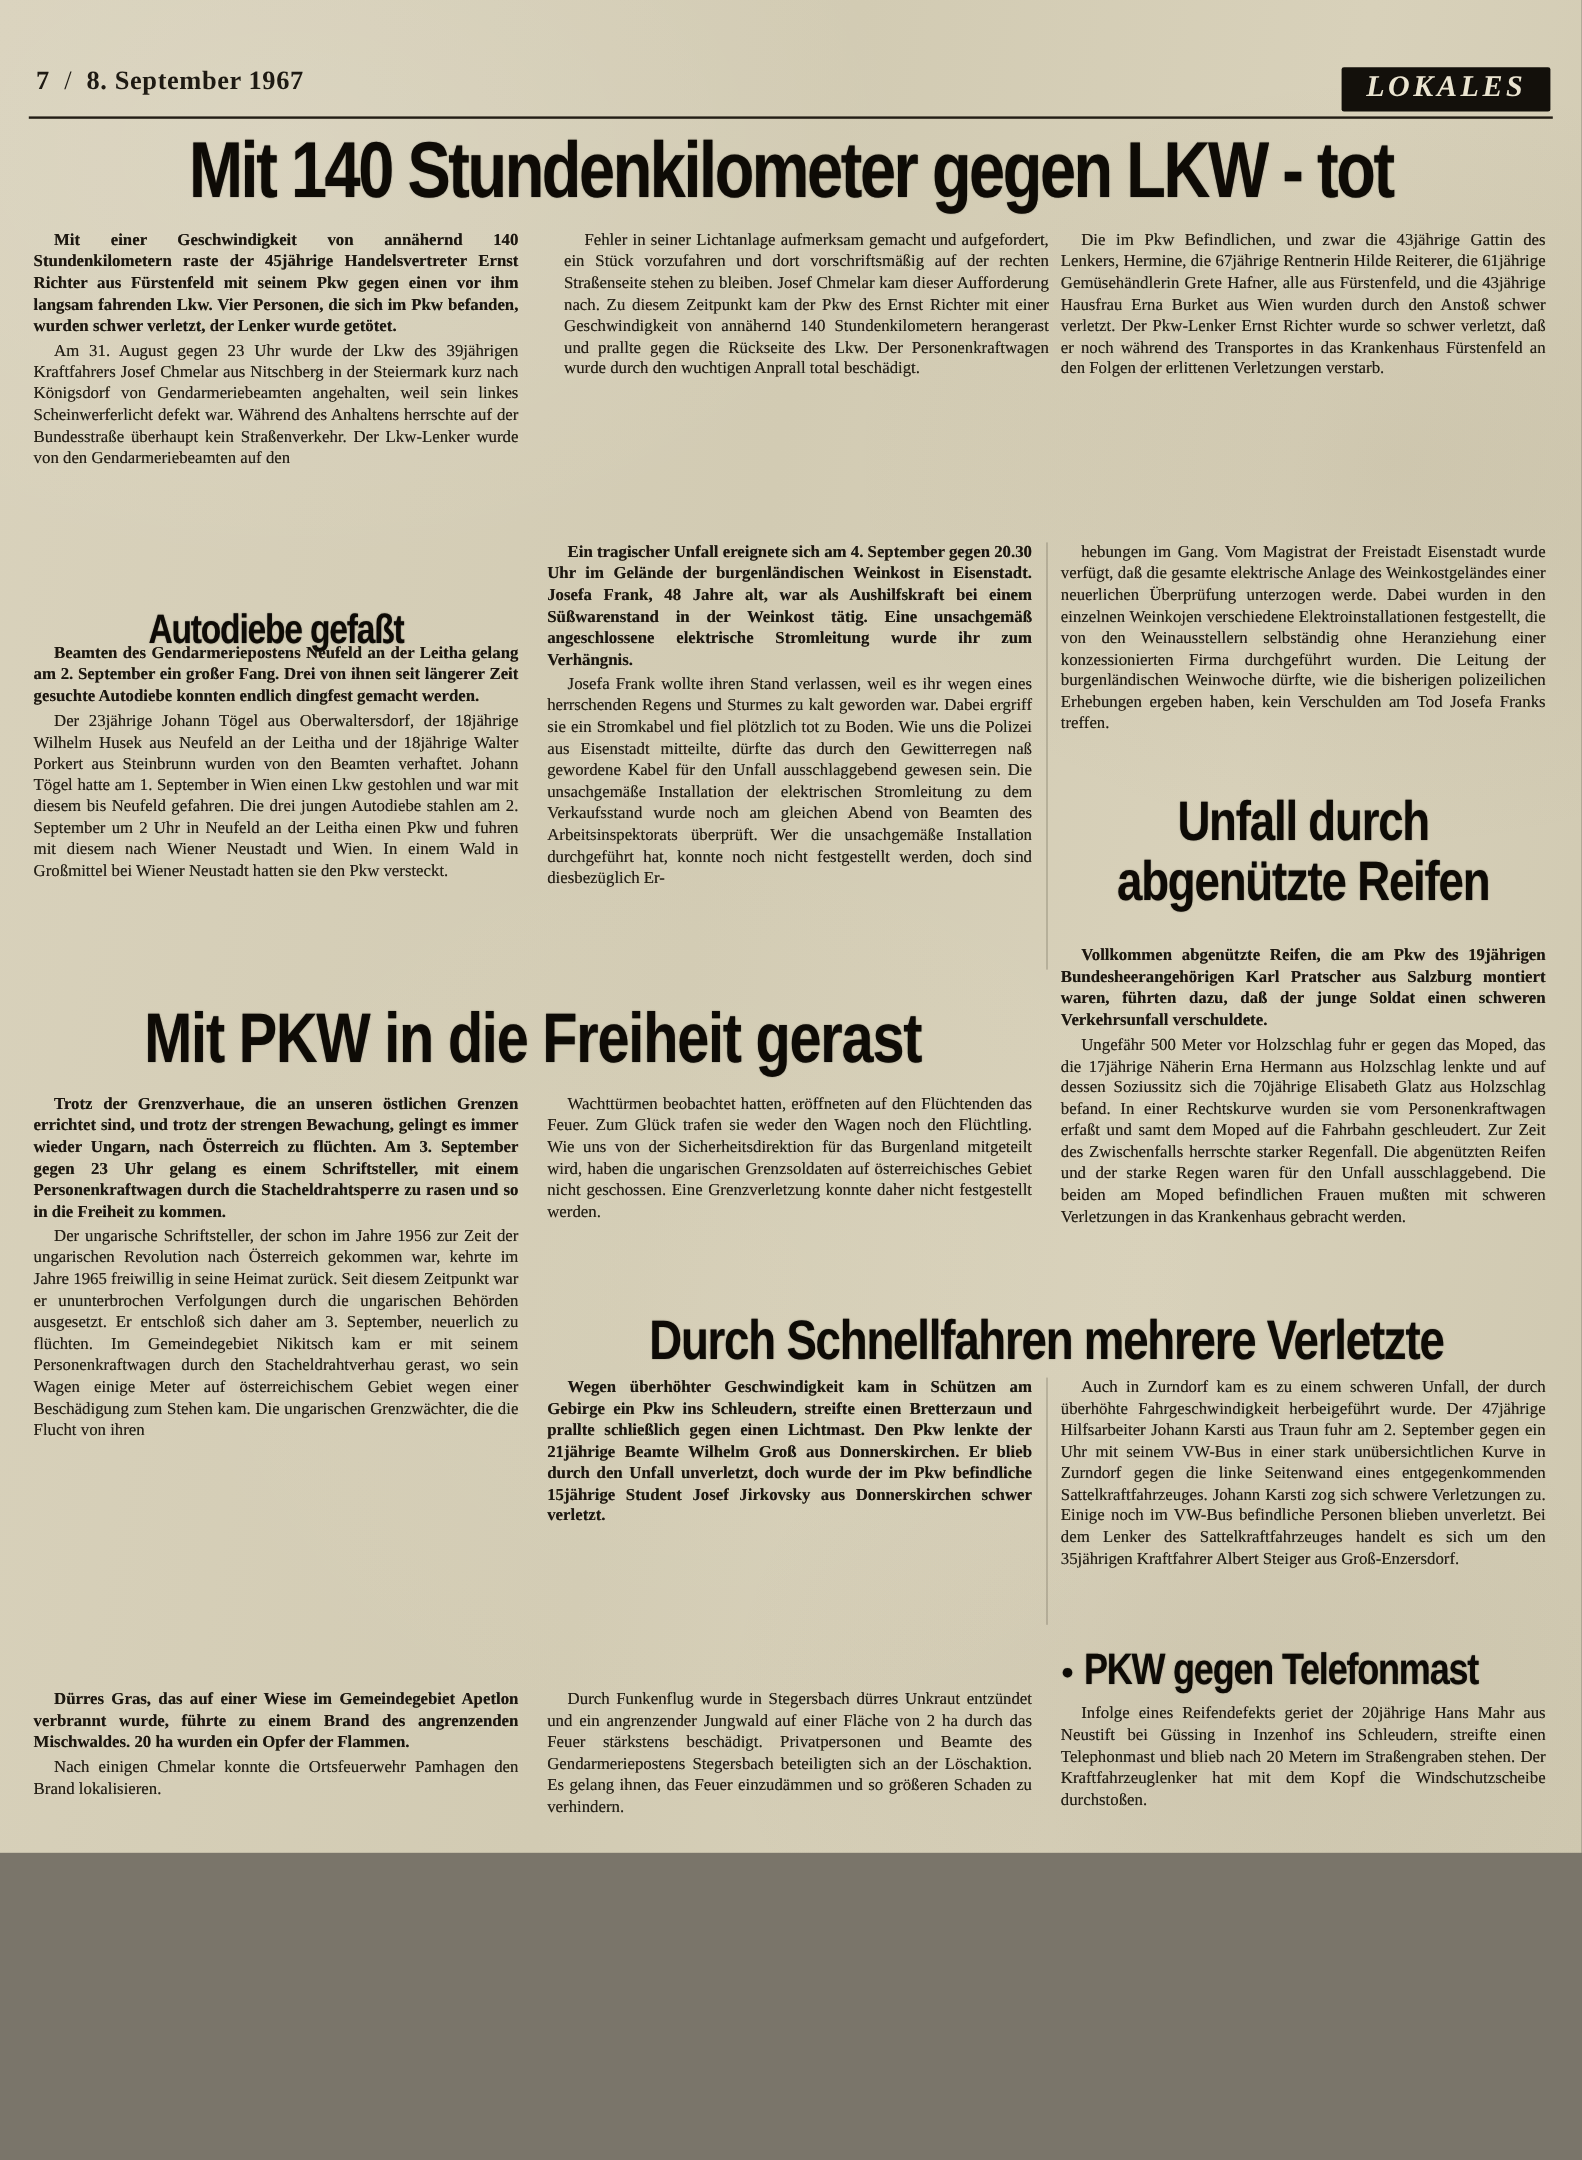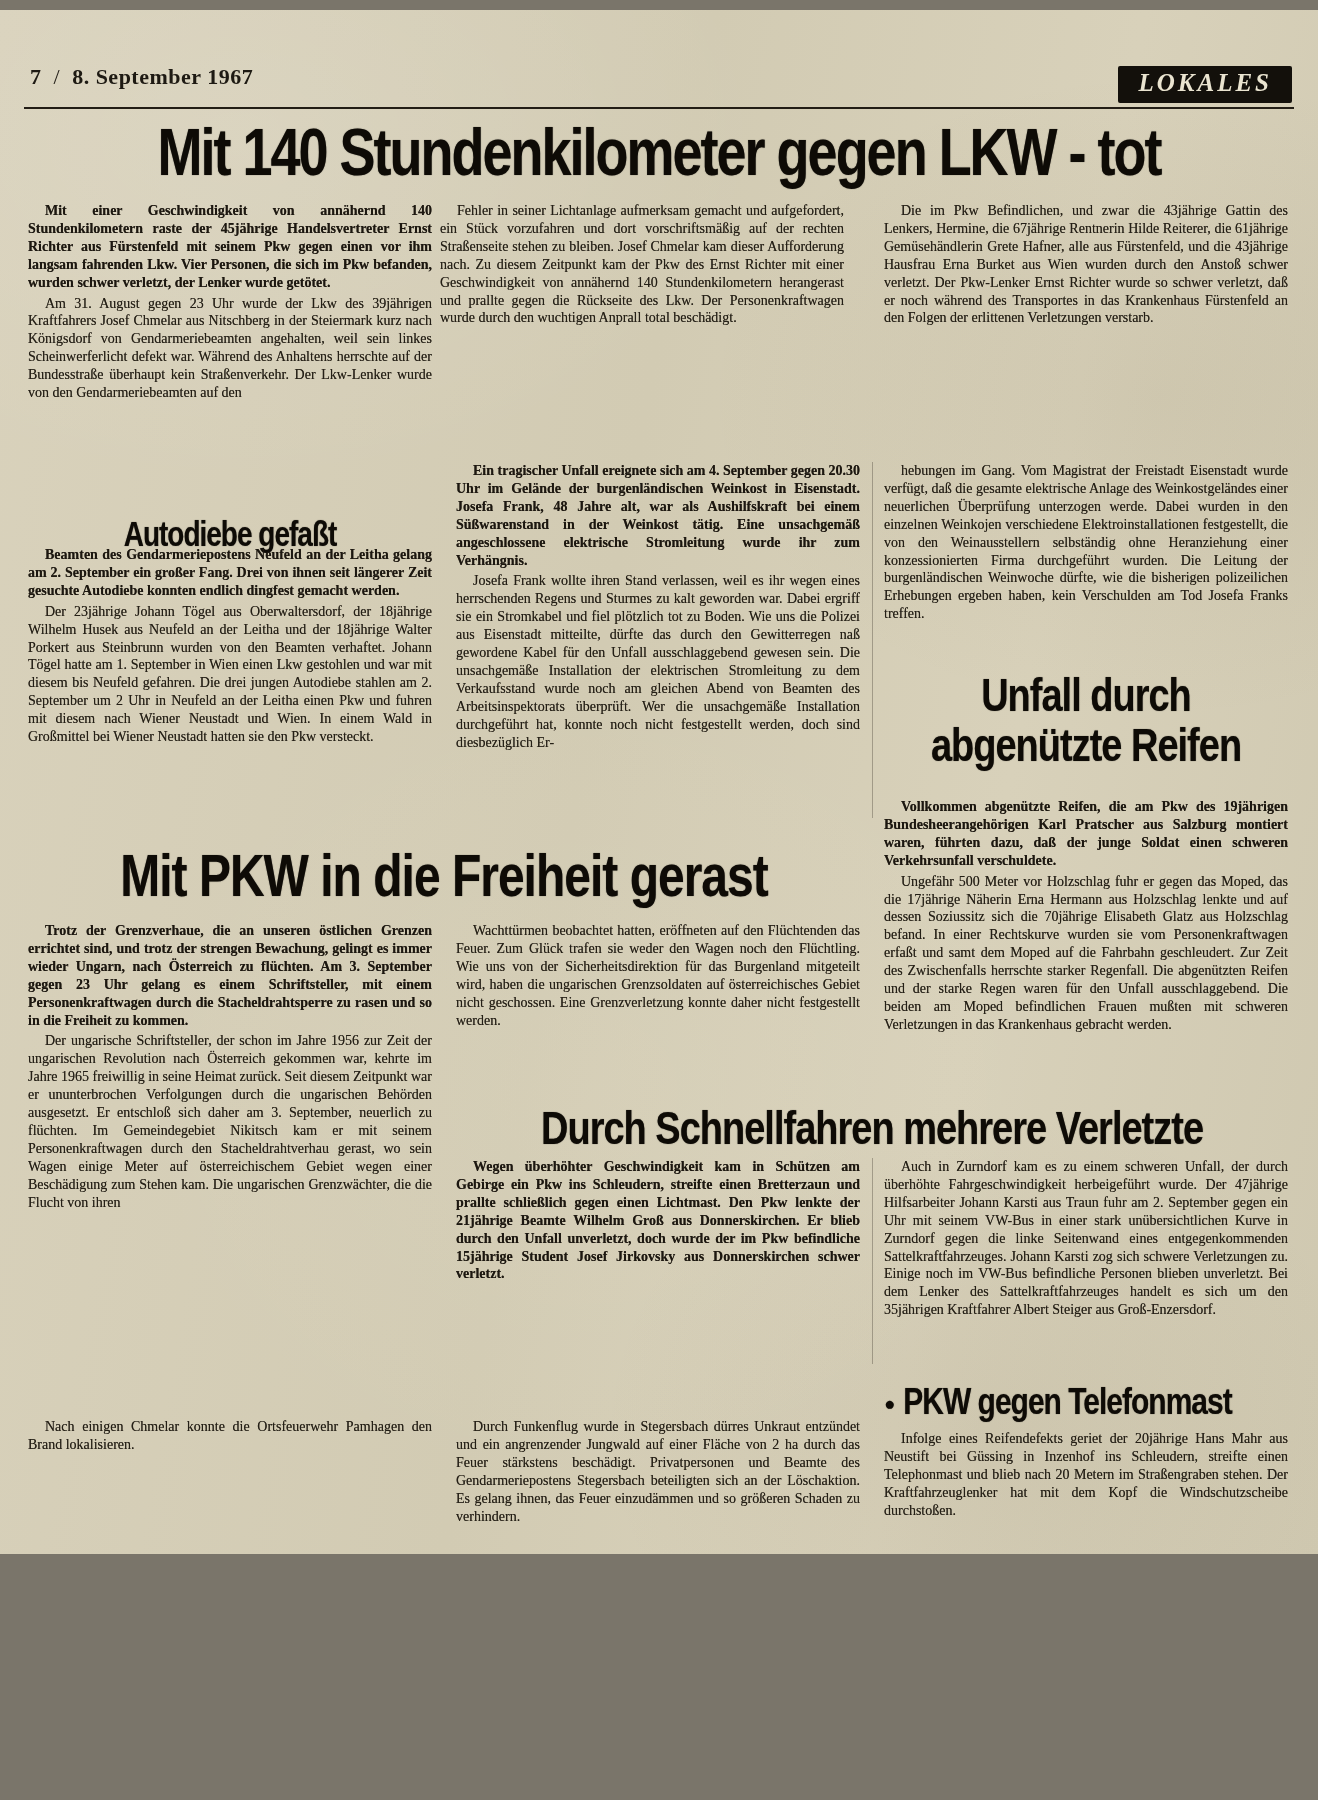--- a/index.html
+++ b/index.html
@@ -3,21 +3,21 @@
 <meta charset="utf-8">
 <style>
   * { box-sizing: border-box; }
   html, body { margin: 0; padding: 0; }
   body { background: #7a756a; font-family: "Liberation Serif", serif; }
 
   .page {
     position: relative;
     width: 1318px;
     height: 1544px;
-    margin: 10px auto;
+    margin: 0 auto;
     overflow: hidden;
     color: #241f16;
     background:
       radial-gradient(900px 600px at 18% 8%, rgba(255,255,255,0.10), transparent 60%),
       radial-gradient(700px 500px at 88% 25%, rgba(110,95,60,0.08), transparent 65%),
       radial-gradient(800px 700px at 45% 70%, rgba(255,250,235,0.07), transparent 60%),
       radial-gradient(600px 500px at 75% 92%, rgba(100,85,55,0.07), transparent 65%),
       linear-gradient(100deg, #d9d2bc, #d2cbb3 45%, #d8d1ba 72%, #cfc8b0);
   }
 
@@ -79,21 +79,21 @@
     text-shadow: 0 0 0.5px rgba(30,24,16,0.65);
   }
   .col p {
     margin: 0 0 3px;
     text-indent: 17px;
     hyphens: auto; -webkit-hyphens: auto;
   }
   .col p.b { font-weight: 700; color: #1c1710; }
 
   .lead-c1     { top: 192px;  left: 28px;  }
-  .lead-c2     { top: 192px;  left: 440px; }
+  .lead-c2     { top: 192px;  left: 470px; }
   .lead-c3     { top: 192px;  left: 884px; }
   .autodiebe-b { top: 536px;  left: 28px;  }
   .weinkost-c1 { top: 452px;  left: 456px; }
   .weinkost-c2 { top: 452px;  left: 884px; }
   .reifen-b    { top: 788px;  left: 884px; }
   .freiheit-c1 { top: 912px;  left: 28px;  }
   .freiheit-c2 { top: 912px;  left: 456px; }
   .schnell-c1  { top: 1148px; left: 456px; }
   .schnell-c2  { top: 1148px; left: 884px; }
   .wald-c1     { top: 1408px; left: 28px;  }
@@ -163,20 +163,21 @@
   <h2 class="headline h-schnell"><span class="stretch">Durch Schnellfahren mehrere Verletzte</span></h2>
   <section class="col schnell-c1">
     <p class="b">Wegen überhöhter Geschwindigkeit kam in Schützen am Gebirge ein Pkw ins Schleudern, streifte einen Bretterzaun und prallte schließlich gegen einen Lichtmast. Den Pkw lenkte der 21jährige Beamte Wilhelm Groß aus Donnerskirchen. Er blieb durch den Unfall unverletzt, doch wurde der im Pkw befindliche 15jährige Student Josef Jirkovsky aus Donnerskirchen schwer verletzt.</p>
   </section>
   <section class="col schnell-c2">
     <p>Auch in Zurndorf kam es zu einem schweren Unfall, der durch überhöhte Fahrgeschwindigkeit herbeigeführt wurde. Der 47jährige Hilfsarbeiter Johann Karsti aus Traun fuhr am 2. September gegen ein Uhr mit seinem VW-Bus in einer stark unübersichtlichen Kurve in Zurndorf gegen die linke Seitenwand eines entgegenkommenden Sattelkraftfahrzeuges. Johann Karsti zog sich schwere Verletzungen zu. Einige noch im VW-Bus befindliche Personen blieben unverletzt. Bei dem Lenker des Sattelkraftfahrzeuges handelt es sich um den 35jährigen Kraftfahrer Albert Steiger aus Groß-Enzersdorf.</p>
   </section>
   <div class="vrule vrule-schnell"></div>
 
   <section class="col wald-c1">
+    <p class="b">Dürres Gras, das auf einer Wiese im Gemeindegebiet Apetlon verbrannt wurde, führte zu einem Brand des angrenzenden Mischwaldes. 20 ha wurden ein Opfer der Flammen.</p>
     <p>Nach einigen Chmelar konnte die Ortsfeuerwehr Pamhagen den Brand lokalisieren.</p>
   </section>
   <section class="col wald-c2">
     <p>Durch Funkenflug wurde in Stegersbach dürres Unkraut entzündet und ein angrenzender Jungwald auf einer Fläche von 2 ha durch das Feuer stärkstens beschädigt. Privatpersonen und Beamte des Gendarmeriepostens Stegersbach beteiligten sich an der Löschaktion. Es gelang ihnen, das Feuer einzudämmen und so größeren Schaden zu verhindern.</p>
   </section>
 
   <h2 class="headline left h-telefonmast"><span class="bullet">●</span><span class="stretch">PKW gegen Telefonmast</span></h2>
   <section class="col telefon-b">
     <p>Infolge eines Reifendefekts geriet der 20jährige Hans Mahr aus Neustift bei Güssing in Inzenhof ins Schleudern, streifte einen Telephonmast und blieb nach 20 Metern im Straßengraben stehen. Der Kraftfahrzeuglenker hat mit dem Kopf die Windschutzscheibe durchstoßen.</p>
   </section>

